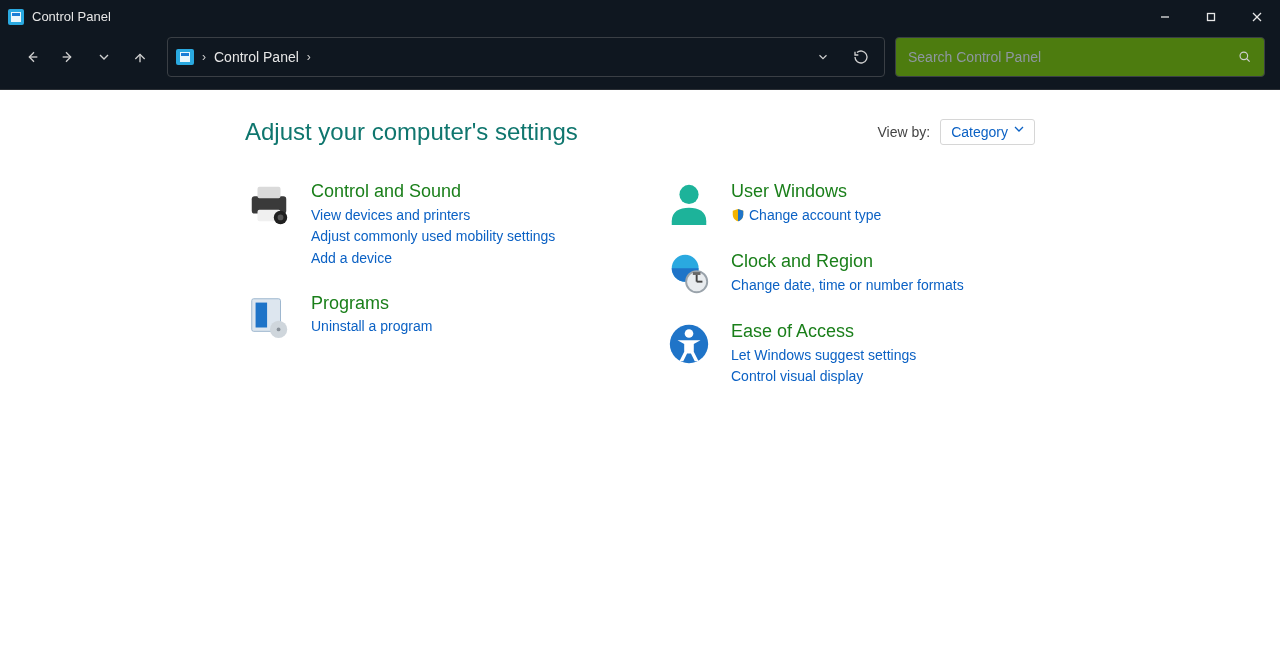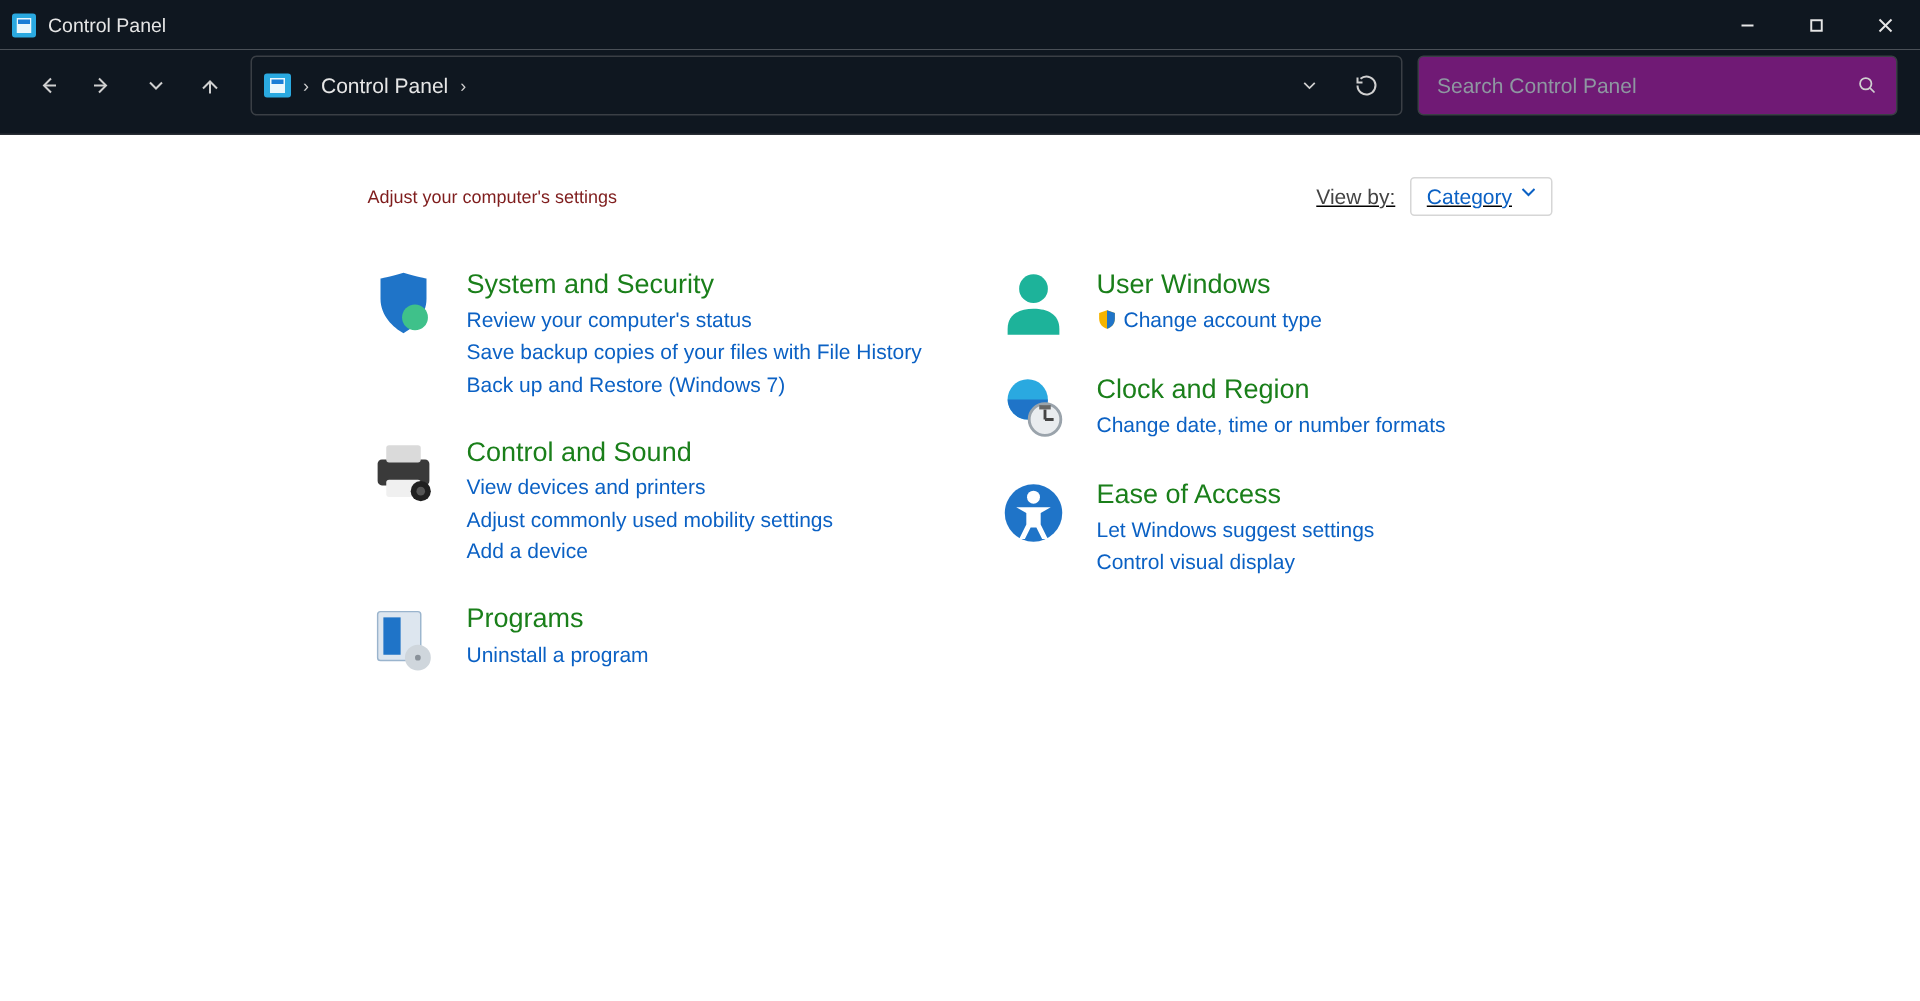--- a/index.html
+++ b/index.html
@@ -69,28 +69,28 @@
       display: flex; align-items: center; justify-content: center;
     }
     .address-bar .chev { color: #cfcfcf; font-size: 12px; }
     .address-bar .spacer { flex: 1; }
     .address-bar .addr-btn {
       width: 30px; height: 30px; display: flex; align-items: center; justify-content: center;
       color: #d0d0d0;
     }
 
     .search-bar {
-      width: 320px;
+      width: 370px;
       height: 40px;
       border: 1px solid #3a3f45;
       border-radius: 4px;
       display: flex;
       align-items: center;
       padding: 0 12px;
-      background: #701a75;
+      background: #4d7c0f;
     }
     .search-bar input {
       flex: 1; background: transparent; border: none; outline: none;
       color: #e6e6e6; font-size: 14px;
     }
     .search-bar input::placeholder { color: #8e97a1; }
     .search-bar .search-btn { color: #d0d0d0; display:flex; align-items:center; }
 
     
     .content {
@@ -99,26 +99,26 @@
       flex-direction: column;
     }
     .content-header {
       display: flex;
       justify-content: space-between;
       align-items: center;
       padding: 0 245px;
       margin-bottom: 34px;
     }
     .page-title {
-      color: #7f1d1d;
-      font-size: 12px;
+      color: #0f766e;
+      font-size: 24px;
       font-weight: 400;
     }
     .view-by {
-      display: flex; align-items: center; gap: 10px; font-size: 14px; text-decoration: underline;
+      display: flex; align-items: center; gap: 10px; font-size: 14px;
     }
     .view-by-label { color: #444; }
     .view-by-select {
       border: 1px solid #d6d6d6;
       border-radius: 3px;
       padding: 4px 10px;
       color: #0b61c4;
       display: flex; gap: 6px;
     }
     .view-by-select svg { width: 10px; height: 10px; }
@@ -269,34 +269,20 @@
             <polyline points="1 3 5 7 9 3" fill="none" stroke="#0b61c4" stroke-width="1.3"></polyline>
           </svg>
       </div>
     </div>
   </div>
 
   <div class="columns">
 
     <div class="col">
 
-      <div class="category">
-        <div class="cat-icon">
-          <svg width="46" height="46" viewBox="0 0 48 48">
-            <path d="M24 3 C14 6 8 7 8 7 v14 c0 12 9 20 16 24 7-4 16-12 16-24 V7 s-6-1-16-4z" fill="#1f74c8"></path>
-            <circle cx="32" cy="34" r="9" fill="#3fc18a"></circle>
-          </svg>
-        </div>
-        <div class="cat-body">
-          <a class="cat-title">System and Security</a>
-          <a class="cat-link">Review your computer's status</a>
-          <a class="cat-link">Save backup copies of your files with File History</a>
-          <a class="cat-link">Back up and Restore (Windows 7)</a>
-        </div>
-      </div>
 
 
       <div class="category">
         <div class="cat-icon">
           <svg width="46" height="46" viewBox="0 0 48 48">
             <rect x="6" y="16" width="36" height="18" rx="3" fill="#3a3a3a"></rect>
             <rect x="12" y="6" width="24" height="12" rx="2" fill="#dadada"></rect>
             <rect x="12" y="30" width="24" height="12" rx="2" fill="#f0f0f0"></rect>
             <circle cx="36" cy="38" r="7" fill="#202020"></circle>
             <circle cx="36" cy="38" r="3" fill="#555"></circle>

